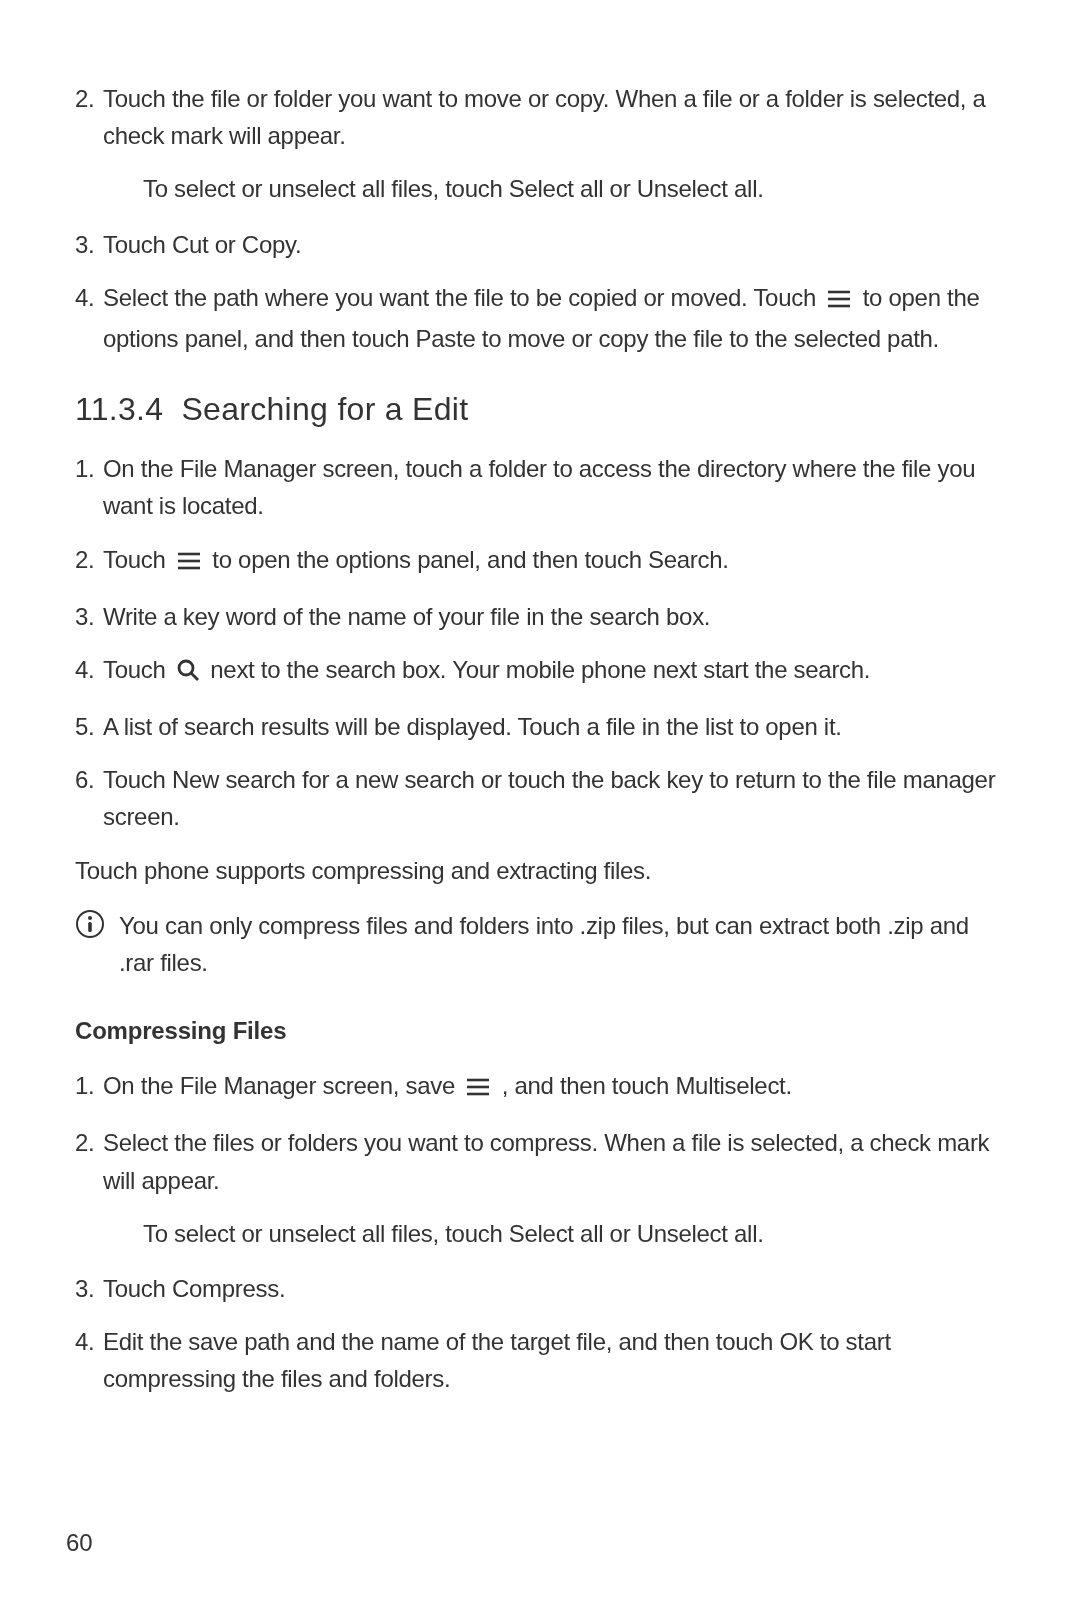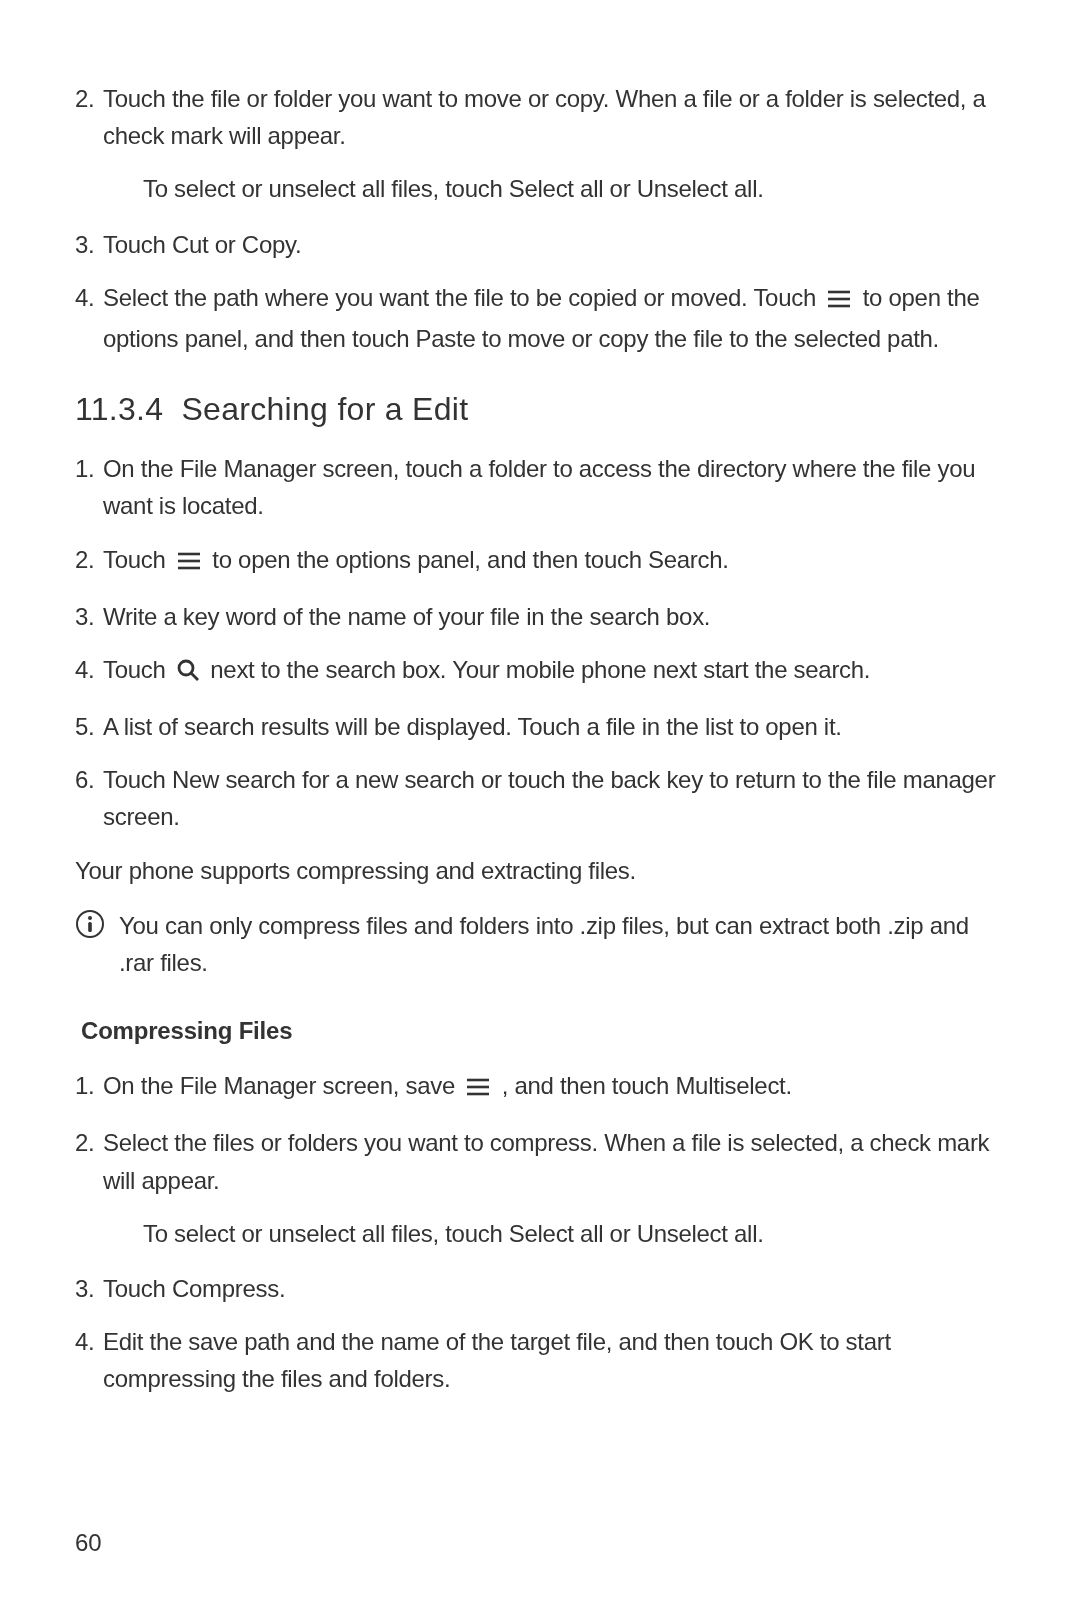--- a/index.html
+++ b/index.html
@@ -53,31 +53,31 @@
       margin: 18px 0 36px 0;
     }
     .note-icon {
       flex: 0 0 44px;
       margin-top: 2px;
     }
     .note-icon svg { display: block; }
     .subhead {
       font-weight: bold;
       font-size: 24px;
-      margin: 8px 0 22px 6px;
+      margin: 8px 0 22px 0;
       letter-spacing: -0.2px;
     }
     .inline-icon {
       display: inline-block;
       vertical-align: -4px;
       margin: 0 4px;
     }
     .page-number {
       position: absolute;
-      left: 75px;
+      left: 66px;
       bottom: 60px;
       font-size: 24px;
     }
   </style>
 </head>
 <body>
 
 <div class="page">
 
   <div class="ol-item body-text">
@@ -163,21 +163,21 @@
   </div>
 
   <div class="ol-item body-text">
     <div class="ol-num">6.</div>
     <div class="ol-body">
       <span>Touch </span><strong>New search</strong><span> for a new search or touch the back key to return to the file manager screen.</span>
     </div>
   </div>
 
 
-  <div class="body-text" style="margin-bottom:18px;">Your phone supports compressing and extracting files.</div>
+  <div class="body-text" style="margin-bottom:18px;">Touch phone supports compressing and extracting files.</div>
 
   <div class="note-row body-text">
     <div class="note-icon">
       <svg width="30" height="30" viewBox="0 0 30 30">
         <circle cx="15" cy="15" r="13" stroke="#333" stroke-width="2" fill="none"></circle>
         <circle cx="15" cy="9" r="2" fill="#333"></circle>
         <rect x="13.2" y="13" width="3.6" height="10" rx="1.6" fill="#333"></rect>
       </svg>
     </div>
     <div style="flex:1;">You can only compress files and folders into .zip files, but can extract both .zip and .rar files.</div>

